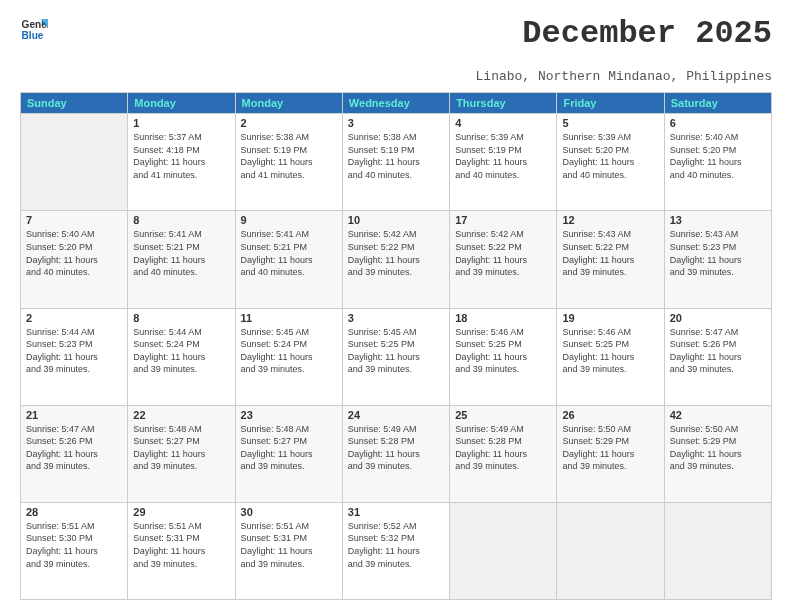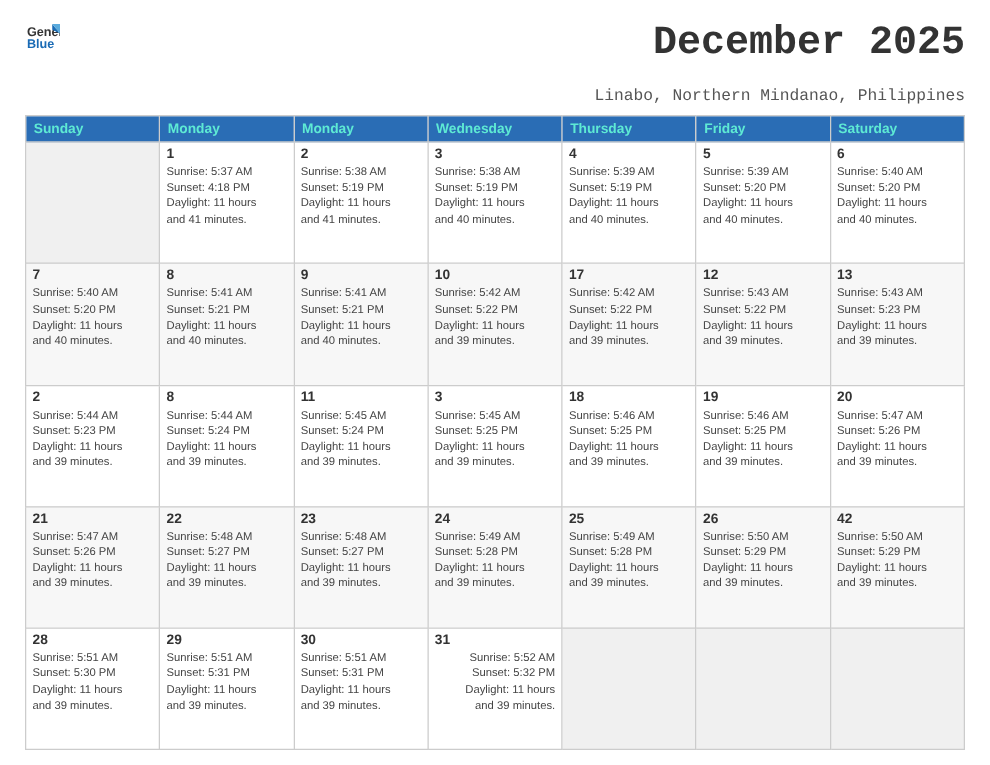--- a/index.html
+++ b/index.html
@@ -337,21 +337,21 @@
           </td>
           <td>
             <span class="day-number">30</span>
             <div class="day-info" style="white-space: pre-line;">Sunrise: 5:51 AM
 Sunset: 5:31 PM
 Daylight: 11 hours
 and 39 minutes.</div>
           </td>
           <td>
             <span class="day-number">31</span>
-            <div class="day-info" style="white-space: pre-line; text-align: right;">Sunrise: 5:52 AM
+            <div class="day-info" style="white-space: pre-line;">Sunrise: 5:52 AM
 Sunset: 5:32 PM
 Daylight: 11 hours
 and 39 minutes.</div>
           </td>
           <td class="empty-cell"></td>
           <td class="empty-cell"></td>
           <td class="empty-cell"></td>
         </tr>
       </tbody>
   </table>

